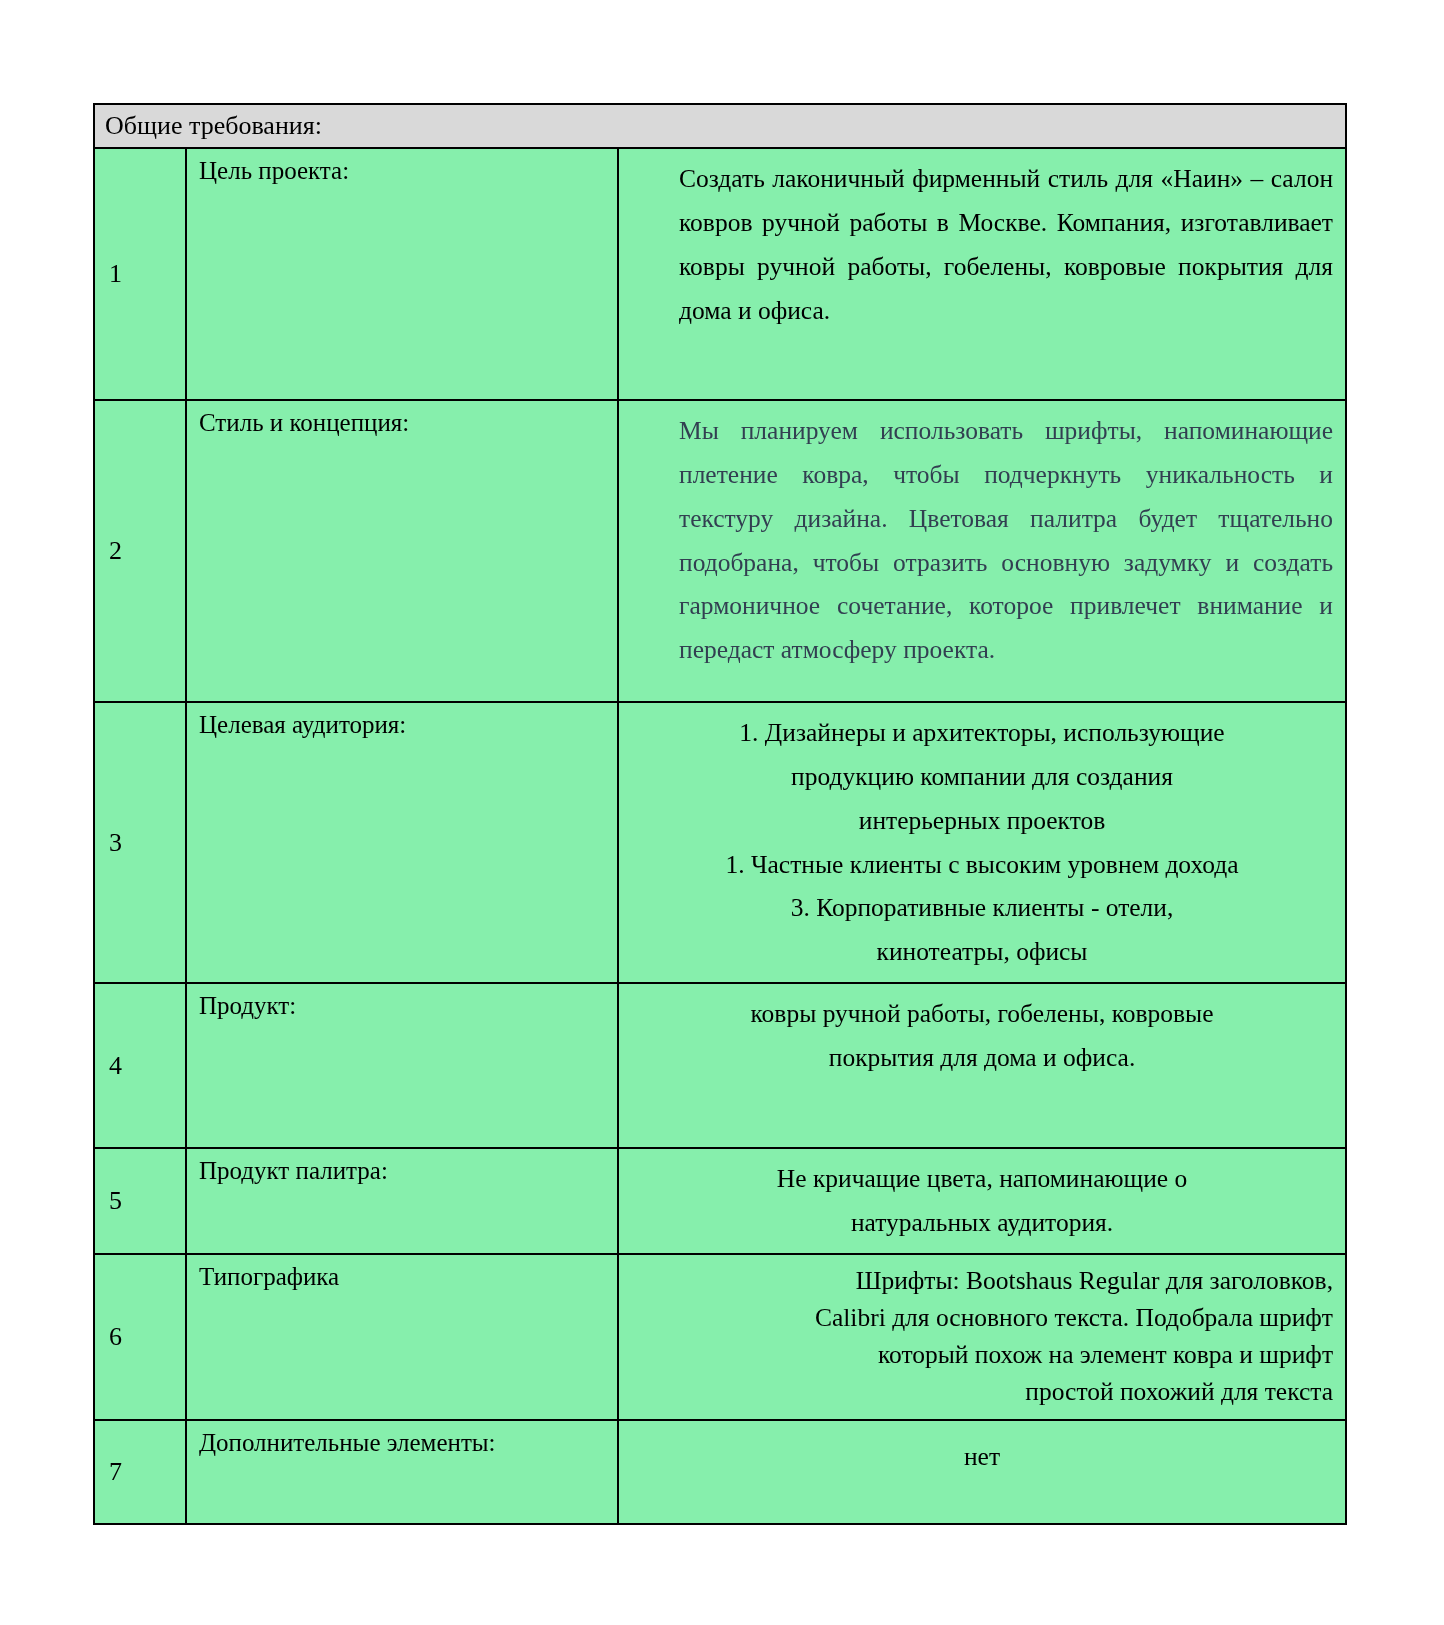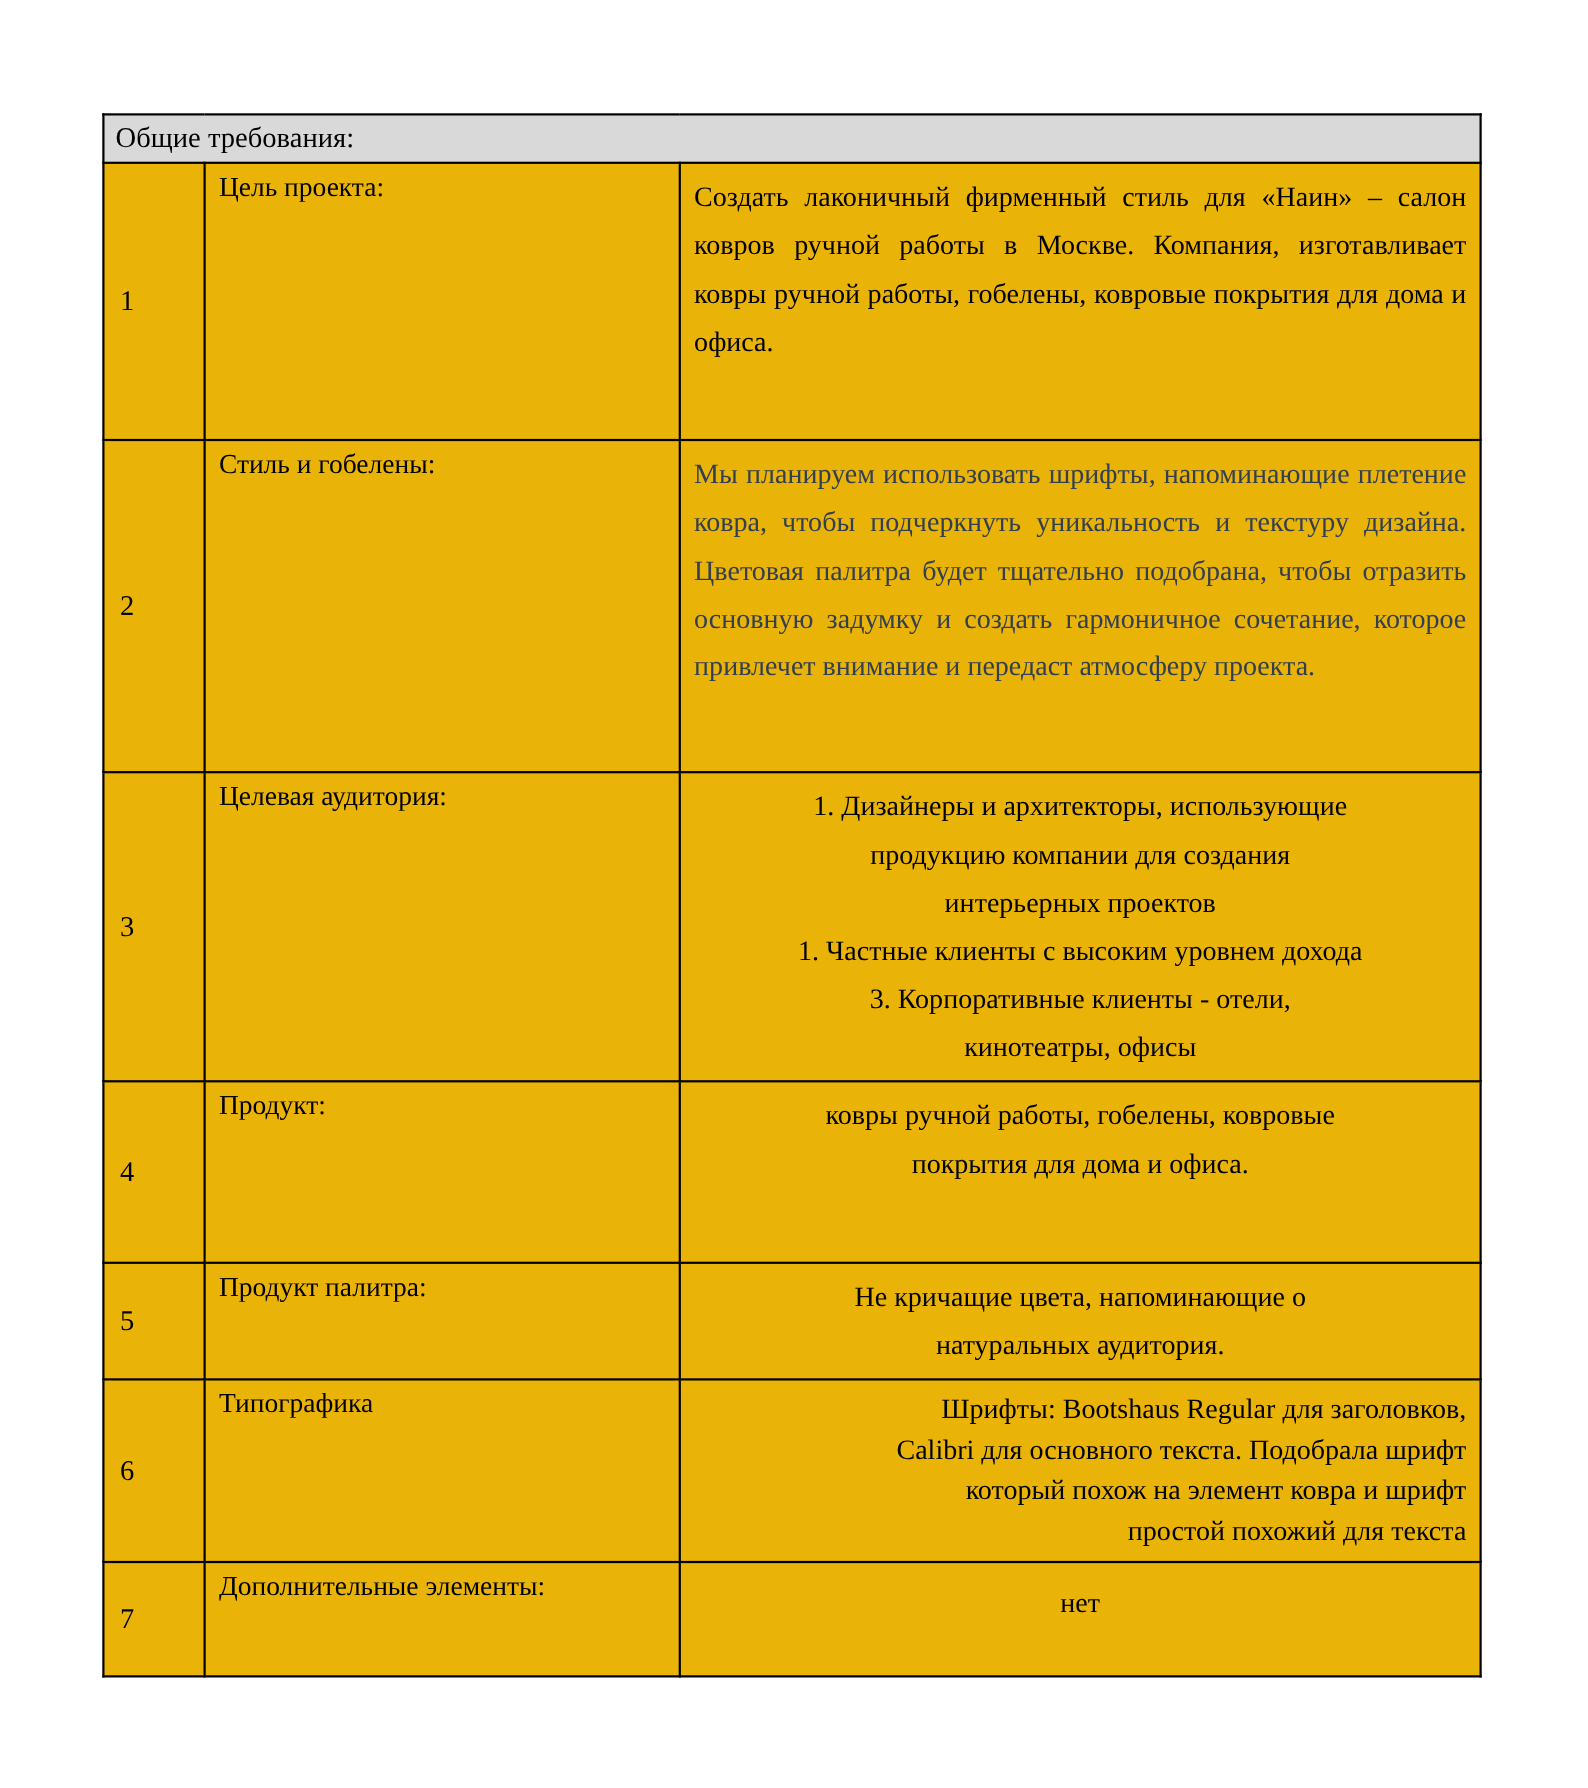--- a/index.html
+++ b/index.html
@@ -28,21 +28,21 @@
     top: 103px;
     width: 1252px;
     border-collapse: collapse;
     table-layout: fixed;
   }
 
   .doc-table td {
     border: 2.5px solid #000000;
     vertical-align: top;
     padding: 0;
-    background: #eab308;
+    background: #86efac;
   }
 
   
   .header-cell {
     background: #d9d9d9 !important;
     height: 38px;
     padding: 2px 0 2px 10px !important;
     vertical-align: middle !important;
   }
   .header-text {
@@ -76,20 +76,21 @@
   .value-cell {
     padding: 8px 12px 8px 12px !important;
     font-size: 25.5px;
   }
 
   .val-justify {
     text-align: justify;
     text-align-last: left;
     line-height: 1.72;
     hyphens: none;
+    margin-left: 48px;
   }
   .val-left {
     text-align: center;
     line-height: 1.72;
   }
   .val-tight {
     text-align: right;
     line-height: 1.45;
   }
   .val-blue {
@@ -138,21 +139,21 @@
         <td class="value-cell">
           <div class="val-justify">Создать лаконичный фирменный стиль для «Наин» – салон ковров ручной работы в Москве. Компания, изготавливает ковры ручной работы, гобелены, ковровые покрытия для дома и офиса.</div>
         </td>
       </tr>
 
       <tr>
         <td class="num-cell h-r2">
           <span>2</span>
         </td>
         <td class="label-cell">
-          <span>Стиль и гобелены:</span>
+          <span>Стиль и концепция:</span>
         </td>
         <td class="value-cell">
           <div class="val-justify val-blue">Мы планируем использовать шрифты, напоминающие плетение ковра, чтобы подчеркнуть уникальность и текстуру дизайна. Цветовая палитра будет тщательно подобрана, чтобы отразить основную задумку и создать гармоничное сочетание, которое привлечет внимание и передаст атмосферу проекта.</div>
         </td>
       </tr>
 
       <tr>
         <td class="num-cell h-r3">
           <span>3</span>
         </td>

